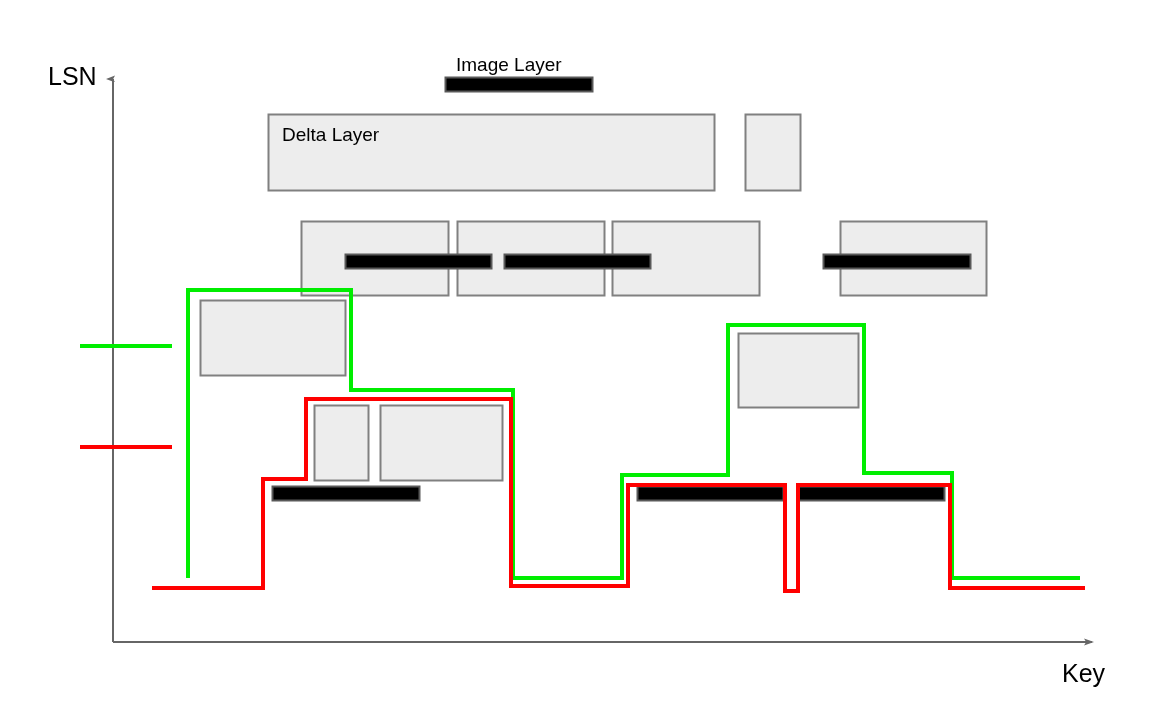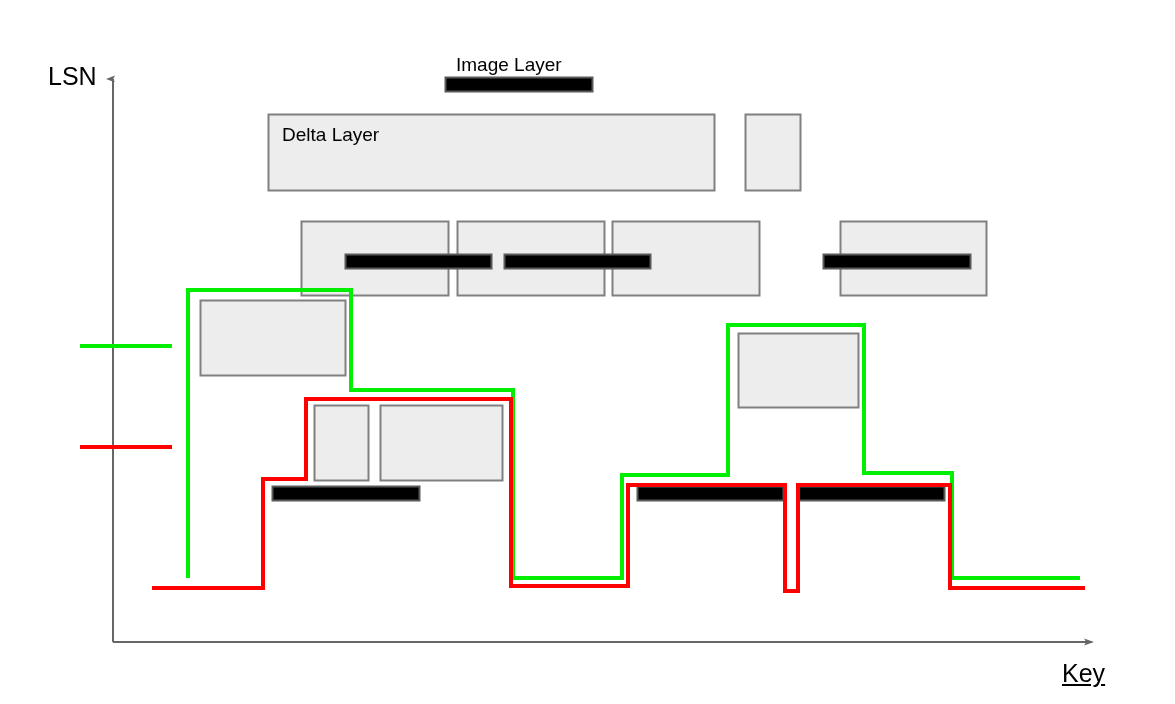--- a/index.html
+++ b/index.html
@@ -42,21 +42,21 @@
     font-family: "Liberation Sans", sans-serif;
   }
 </style>
 </head>
 <body>
 
 <div id="canvas">
 
   <div class="axis-label" id="y-axis-label" style="left:48px; top:64px;">LSN</div>
 
-  <div class="axis-label" id="x-axis-label" style="left:1062px; top:661px;text-decoration:underline;">Key</div>
+  <div class="axis-label" id="x-axis-label" style="left:1062px; top:661px;">Key</div>
 
   <svg class="layer" viewBox="0 0 1175 704" xmlns="http://www.w3.org/2000/svg">
     <defs>
       <marker id="arrowUp" markerWidth="10" markerHeight="10" refX="3" refY="7" orient="auto" markerUnits="userSpaceOnUse">
         <path d="M3,0 L6.4,9 L3,7.2 L-0.4,9 Z" fill="#666666"></path>
       </marker>
       <marker id="arrowRight" markerWidth="12" markerHeight="10" refX="9" refY="4" orient="auto" markerUnits="userSpaceOnUse">
         <path d="M11,4 L1,7.6 L3.2,4 L1,0.4 Z" fill="#666666"></path>
       </marker>
     </defs>

